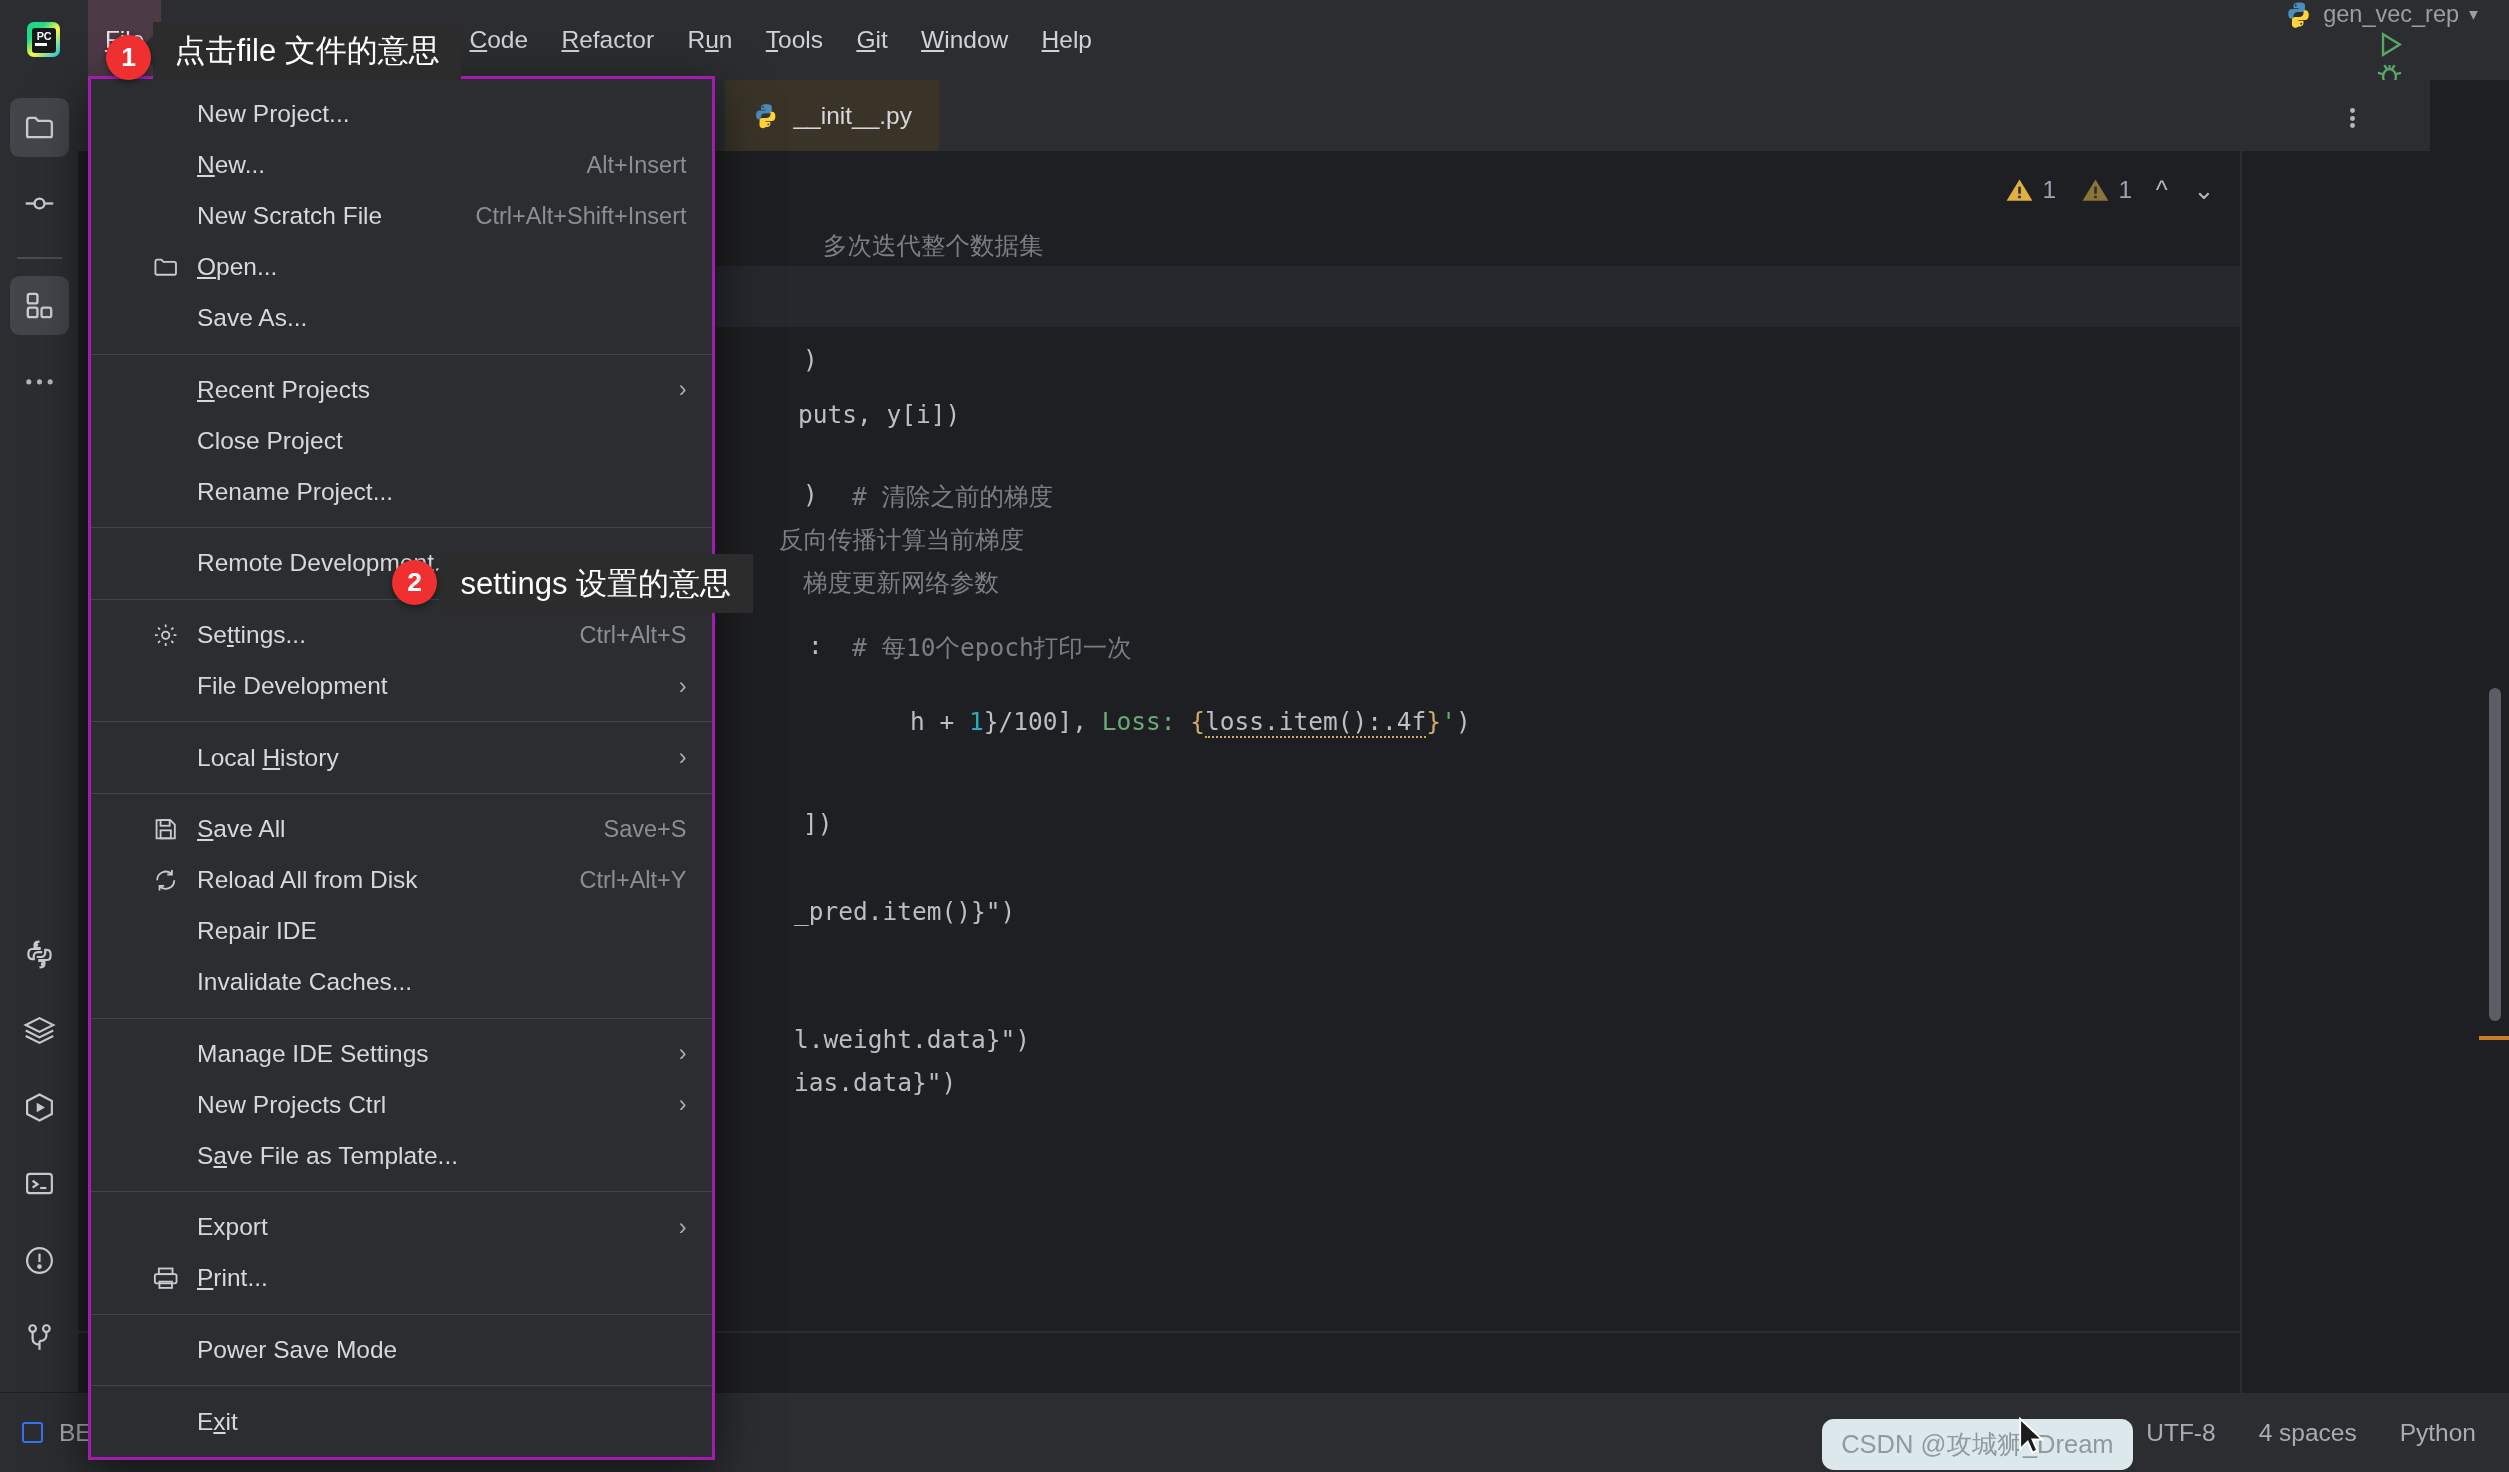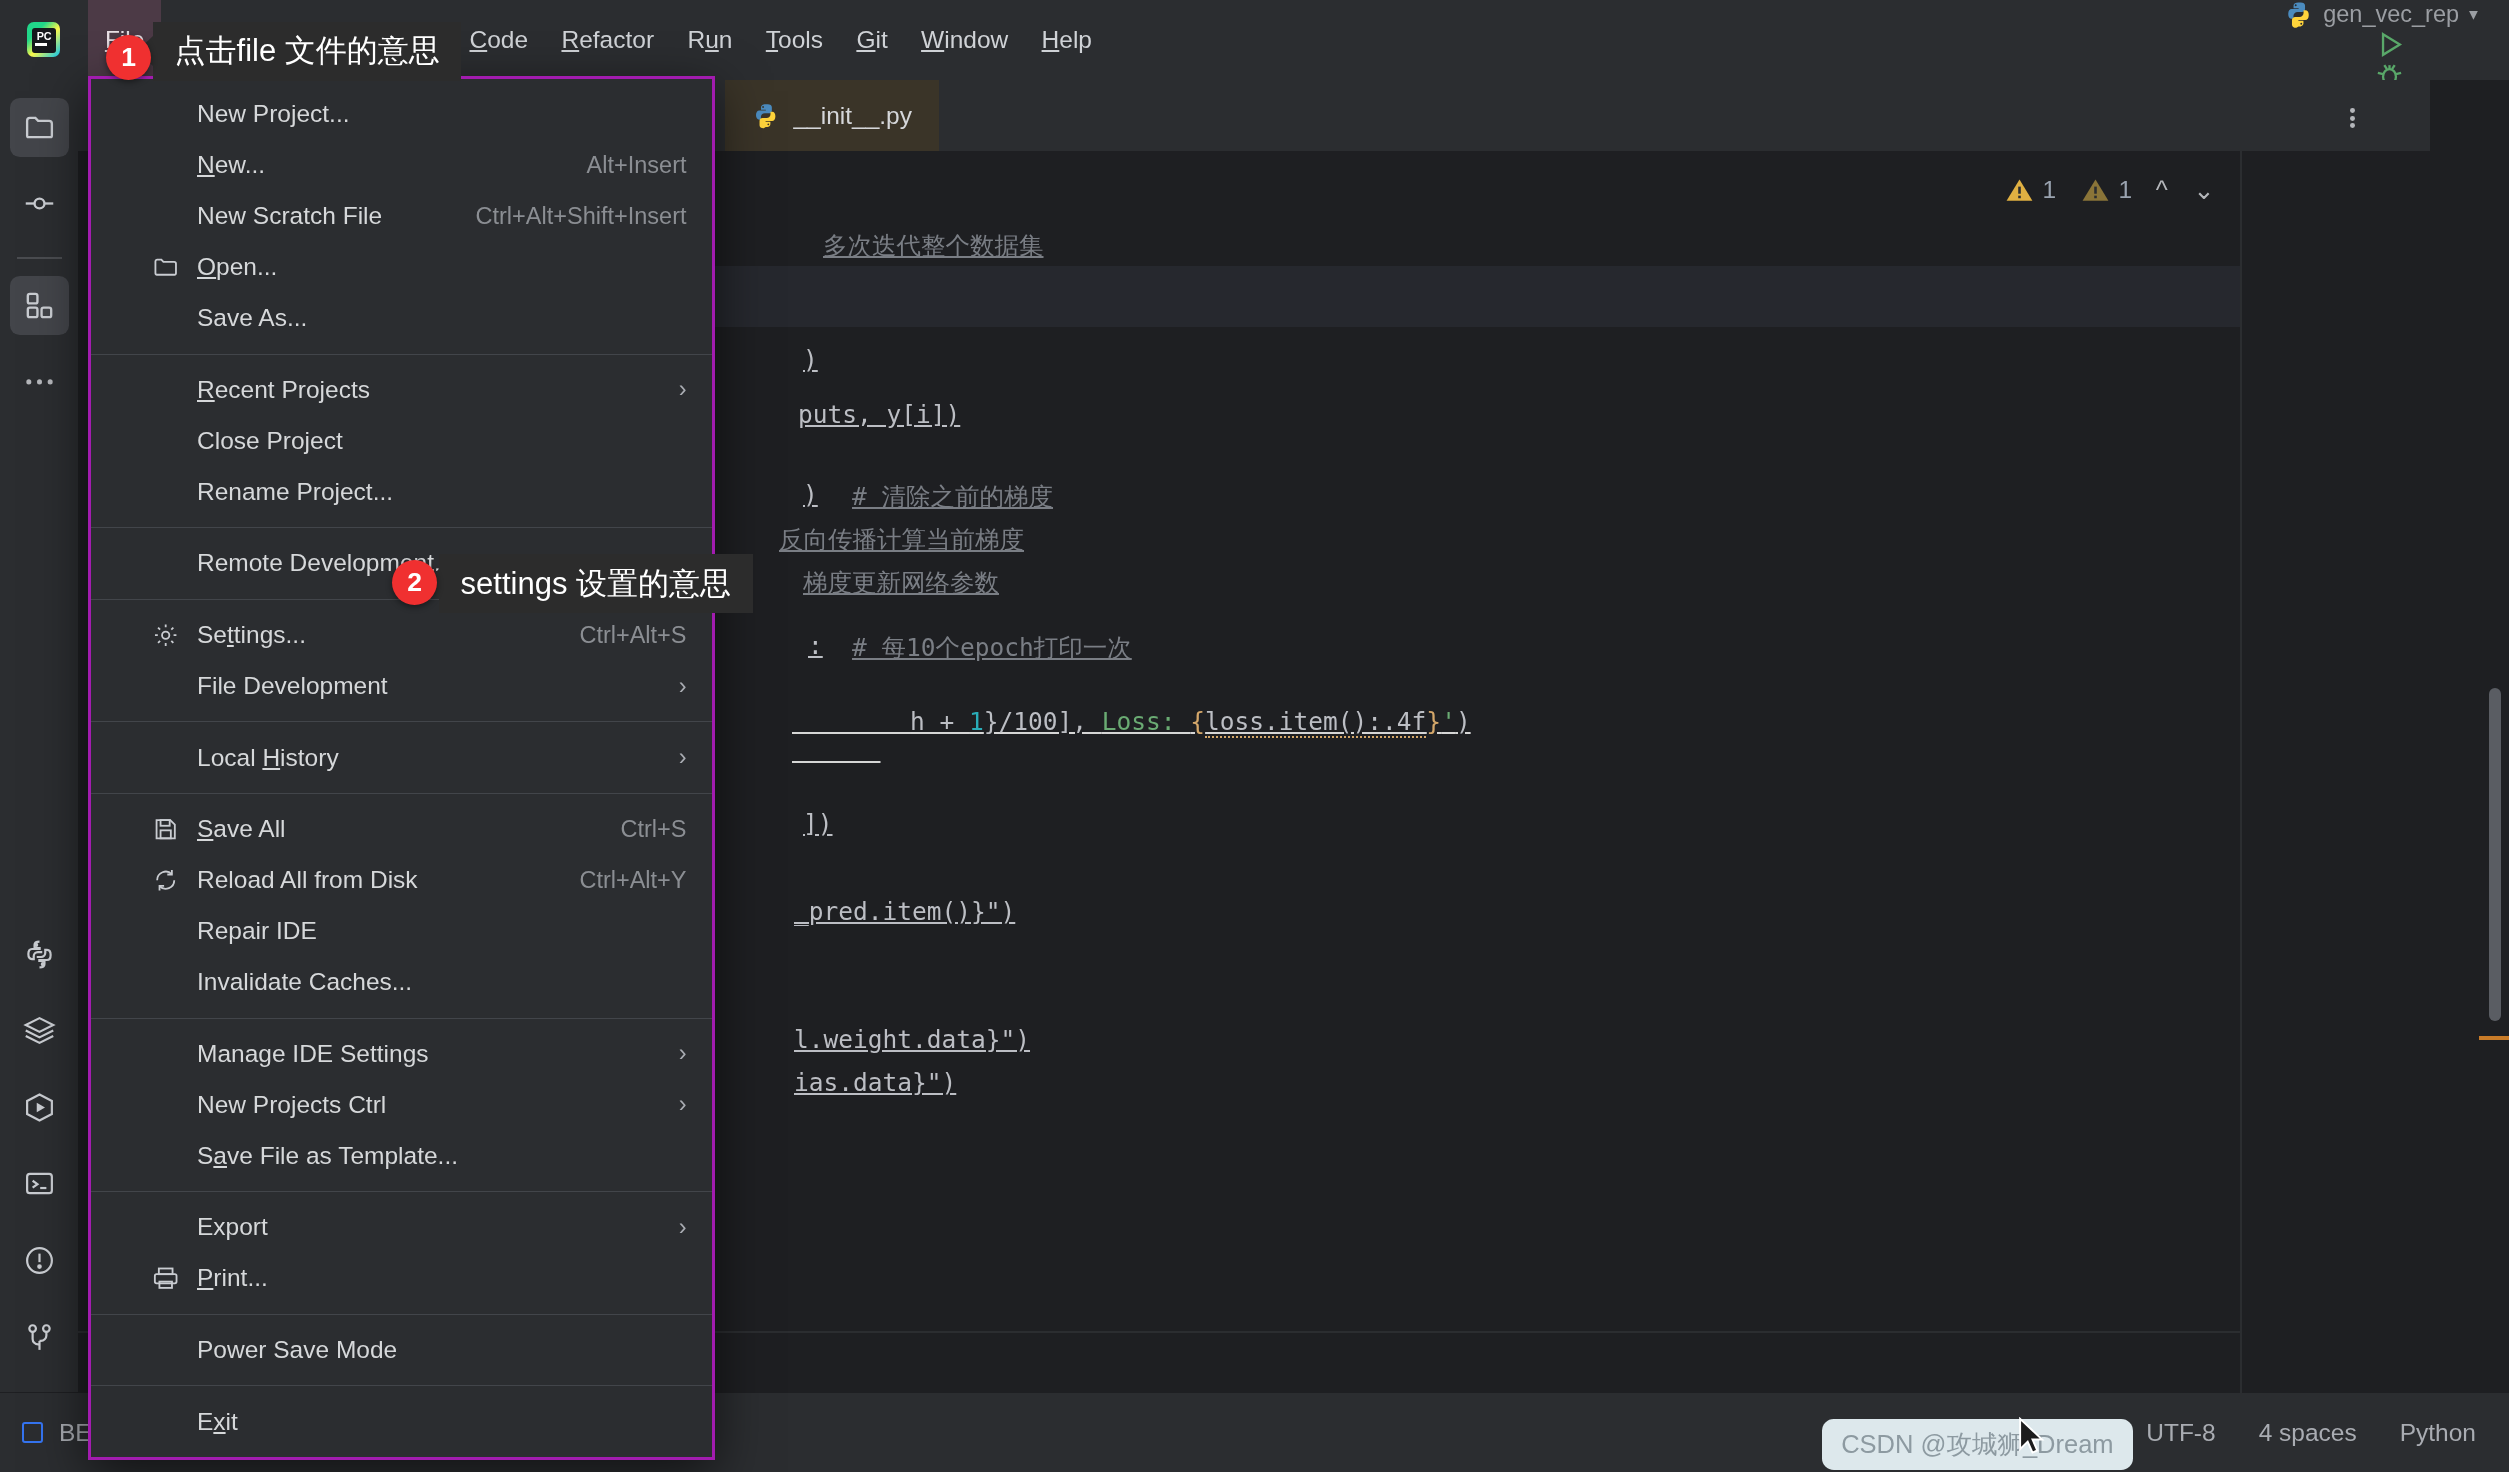--- a/index.html
+++ b/index.html
@@ -65,21 +65,21 @@
   .dot3{width:4.9px;height:4.9px;border-radius:50%;background:#b4b6ba;margin:2.9px auto;}
 
   .inspect-strip{position:absolute;left:0;top:71px;width:2162px;height:78px;background:#1e1f22;
       display:flex;align-items:center;justify-content:flex-end;}
   .insp{display:flex;align-items:center;gap:7.8px;margin-right:23.5px;}
   .insp .n{font-size:24.5px;color:#9aa3b0;}
   .insp-arrow{font-size:25.5px;color:#b4b6ba;margin-right:25.5px;}
 
   .codearea{position:absolute;left:0;top:149px;width:2162px;height:1225px;overflow:hidden;
     font-family:"DejaVu Sans Mono", monospace; font-size:24.5px;}
-  .cl{position:absolute;white-space:pre;text-decoration:underline;}
+  .cl{position:absolute;white-space:pre;}
   .gutter{position:absolute;left:0;top:149px;width:21.6px;height:1225px;background:#1e1f22;}
   .hl-band{position:absolute;left:0;top:186px;width:2162px;height:61px;background:#26282e;}
   .editor-right-border{position:absolute;left:2162px;top:71px;width:2px;height:1304px;background:#2b2d30;}
   .minimap-mark{position:absolute;left:2401px;top:956px;width:37px;height:3.9px;background:#c87b28;}
   .scrollbar-v{position:absolute;left:2411px;top:608px;width:11.8px;height:333px;background:#5a5d63;border-radius:5.9px;}
 
   
   .crumbbar{position:absolute;left:0;bottom:0;width:2162px;height:61px;background:#1e1f22;
     display:flex;align-items:center;padding-left:27.4px;gap:15.7px;border-top:2px solid #2b2d30;}
   .crumbbar .cb{font-size:24.5px;color:#a9acb2;}
@@ -495,21 +495,21 @@
       <div class="menu-div"></div>
       <div class="menu-item">
         <span class="licon">
           <svg width="27.4" height="27.4" viewBox="0 0 24 24" fill="none" stroke="#c9ccd1" stroke-width="1.6">
             <path d="M4 4h12l4 4v12H4z"></path>
             <rect x="7.5" y="4" width="8" height="5"></rect>
             <rect x="7.5" y="13" width="9" height="7"></rect>
           </svg>
         </span>
         <span class="mlabel"><u>S</u>ave All</span>
-        <span class="shortcut">Ctrl+S</span>
+        <span class="shortcut">Save+S</span>
       </div>
       <div class="menu-item">
         <span class="licon">
           <svg width="27.4" height="27.4" viewBox="0 0 24 24" fill="none" stroke="#c9ccd1" stroke-width="1.6">
             <path d="M4.5 12a7.5 7.5 0 0112.9-5.2"></path>
             <path d="M19.5 12a7.5 7.5 0 01-12.9 5.2"></path>
             <polyline points="17.4,3 17.4,7 13.4,7"></polyline>
             <polyline points="6.6,21 6.6,17 10.6,17"></polyline>
           </svg>
         </span>

